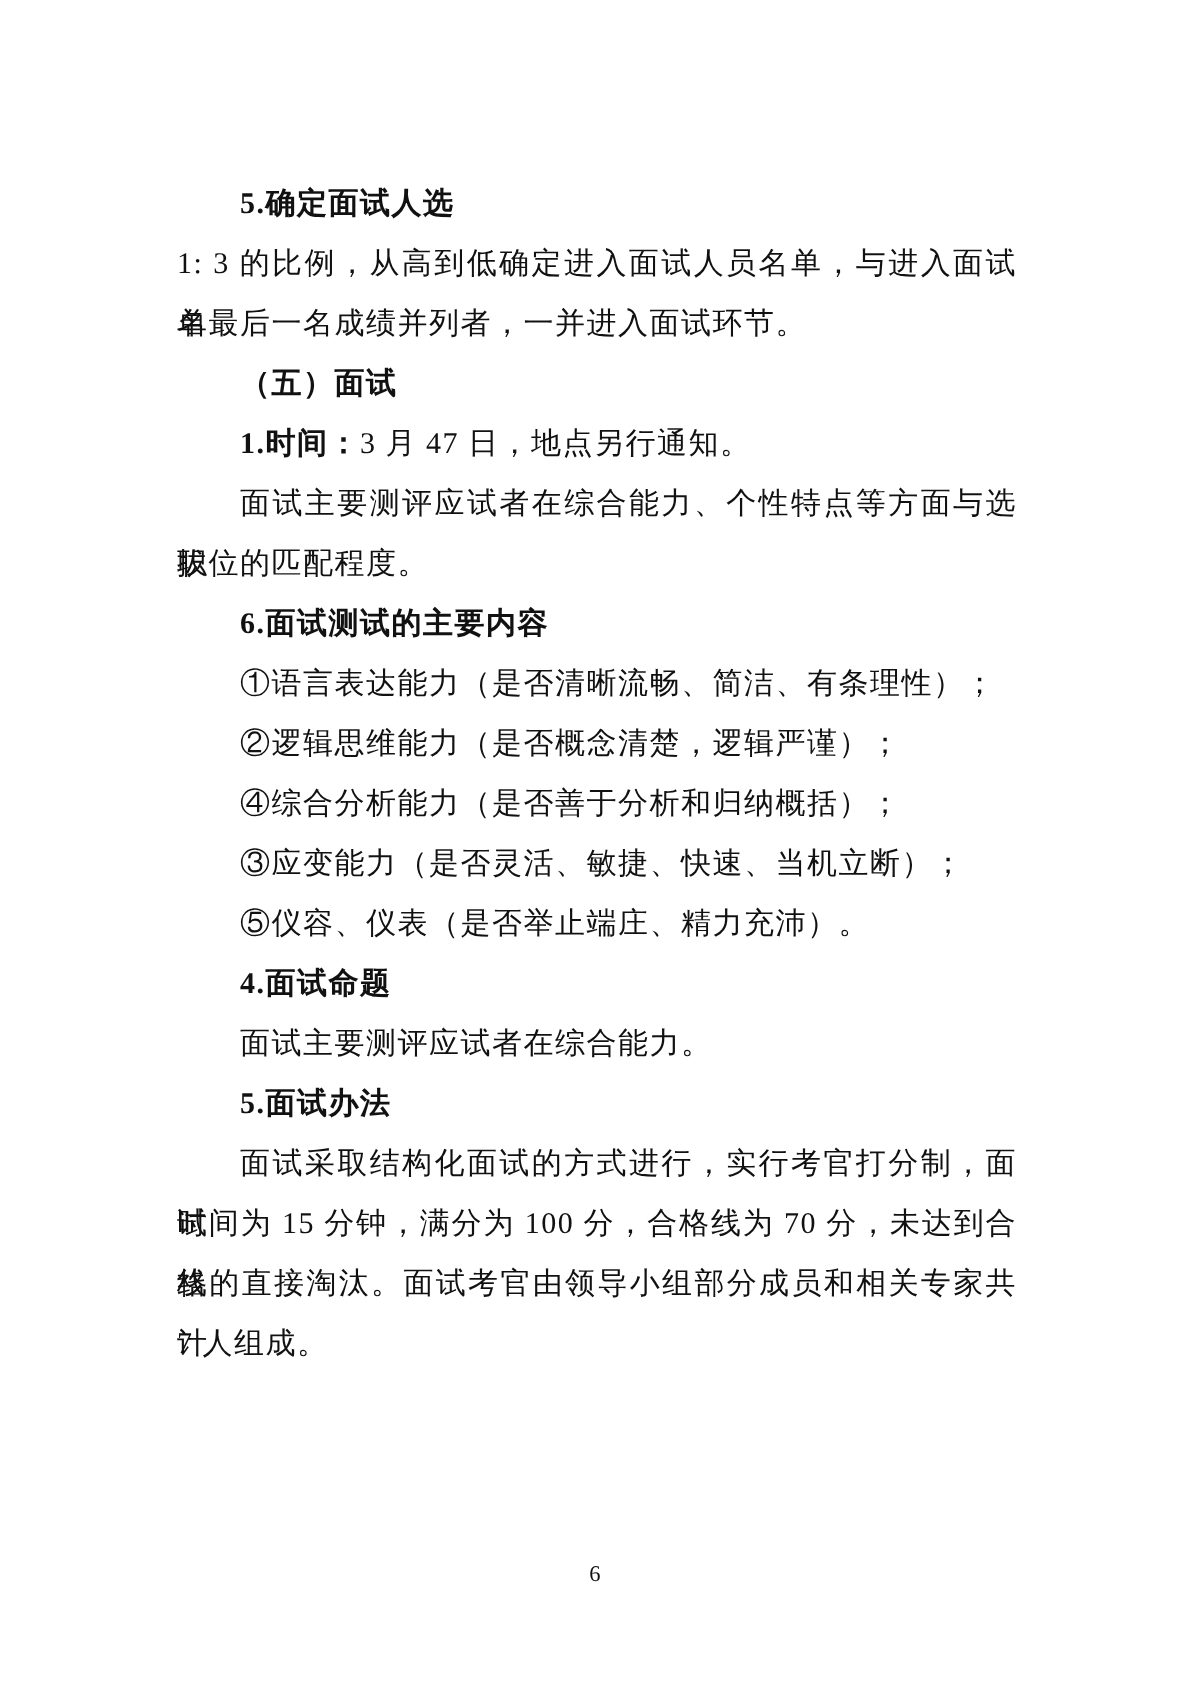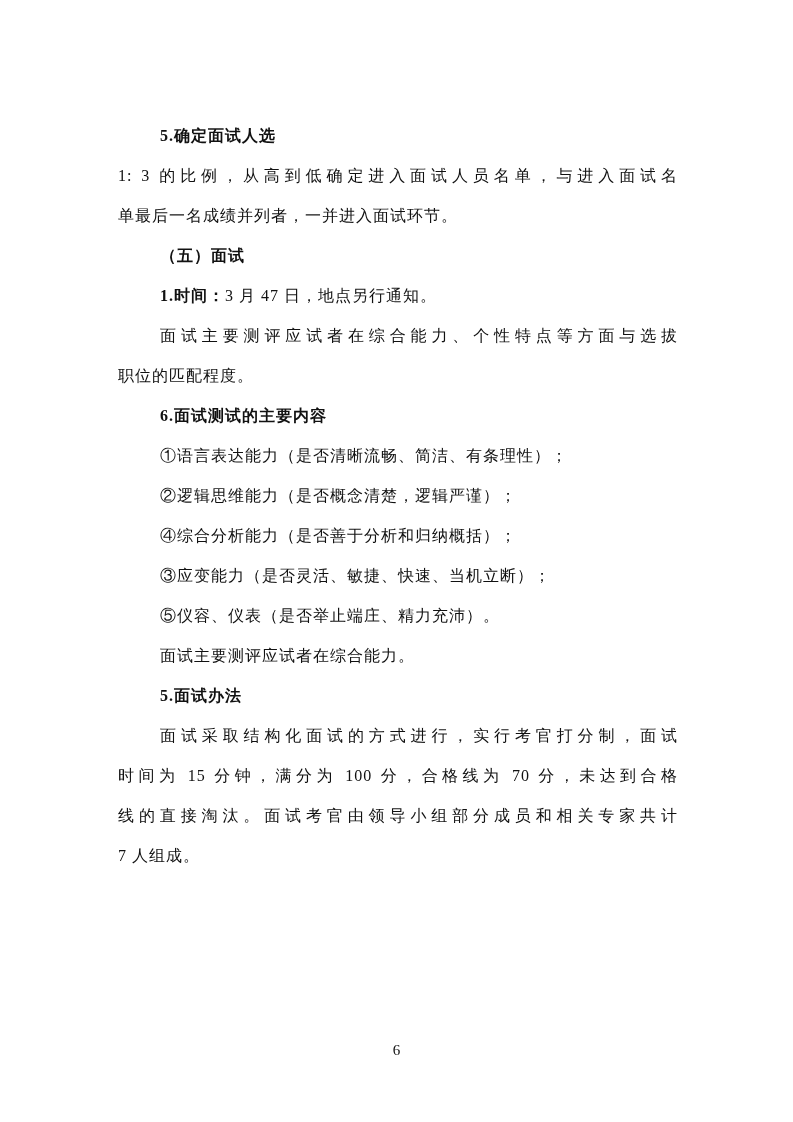--- a/index.html
+++ b/index.html
@@ -18,21 +18,21 @@
   }
   .content {
     position: absolute;
     left: 118px;
     top: 116px;
     width: 560px;
   }
   .line {
     height: 40px;
     line-height: 40px;
-    font-size: 16px;
+    font-size: 20px;
     letter-spacing: 1px;
     white-space: nowrap;
   }
   .line.justify {
     white-space: normal;
     text-align: justify;
     text-align-last: justify;
   }
   .line.indent {
     text-indent: 42px;
@@ -62,20 +62,21 @@
       <div class="line indent"><span class="seg bold">（五）面试</span></div>
       <div class="line indent"><span class="seg bold">1.时间：</span><span class="seg">3 月 47 日，地点另行通知。</span></div>
       <div class="line indent justify"><span class="seg">面试主要测评应试者在综合能力、个性特点等方面与选拔</span></div>
       <div class="line"><span class="seg">职位的匹配程度。</span></div>
       <div class="line indent"><span class="seg bold">6.面试测试的主要内容</span></div>
       <div class="line indent"><span class="seg">①语言表达能力（是否清晰流畅、简洁、有条理性）；</span></div>
       <div class="line indent"><span class="seg">②逻辑思维能力（是否概念清楚，逻辑严谨）；</span></div>
       <div class="line indent"><span class="seg">④综合分析能力（是否善于分析和归纳概括）；</span></div>
       <div class="line indent"><span class="seg">③应变能力（是否灵活、敏捷、快速、当机立断）；</span></div>
       <div class="line indent"><span class="seg">⑤仪容、仪表（是否举止端庄、精力充沛）。</span></div>
+      <div class="line indent"><span class="seg bold">4.面试命题</span></div>
       <div class="line indent"><span class="seg">面试主要测评应试者在综合能力。</span></div>
       <div class="line indent"><span class="seg bold">5.面试办法</span></div>
       <div class="line indent justify"><span class="seg">面试采取结构化面试的方式进行，实行考官打分制，面试</span></div>
       <div class="line justify"><span class="seg">时间为 15 分钟，满分为 100 分，合格线为 70 分，未达到合格</span></div>
       <div class="line justify"><span class="seg">线的直接淘汰。面试考官由领导小组部分成员和相关专家共计</span></div>
       <div class="line"><span class="seg">7 人组成。</span></div>
     </div>
   <div class="footer">6</div>
 </div>
 

